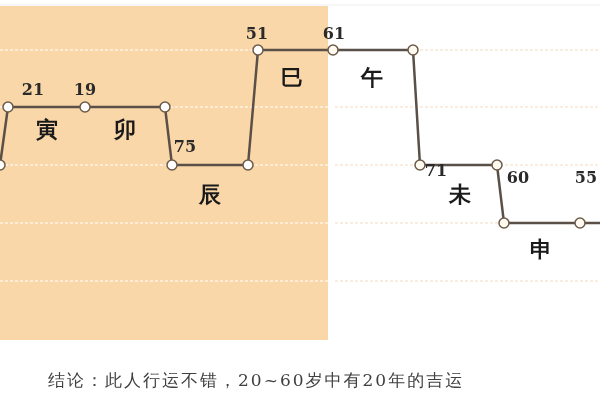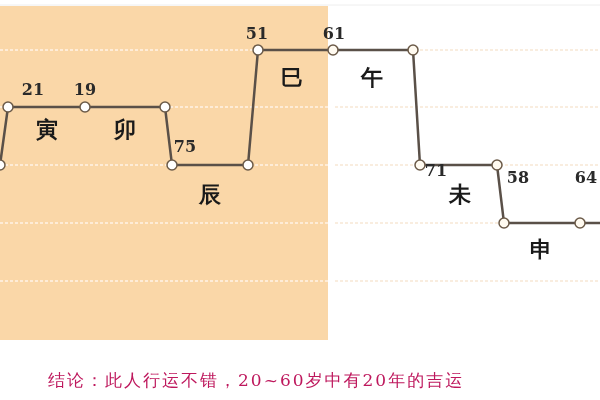--- a/index.html
+++ b/index.html
@@ -17,21 +17,21 @@
     transform: translate(-50%, 0);
     white-space: nowrap;
   }
   .branch-label {
     position: absolute; font-size: 22px; font-weight: bold; color: #1a1a1a;
     transform: translate(-50%, -50%);
     font-family: "DejaVu Sans", "Liberation Sans", sans-serif;
   }
   #caption {
     position: absolute; left: 48px; top: 369px;
-    font-size: 17px; color: #be185d; letter-spacing: 2px; white-space: nowrap;
+    font-size: 17px; color: #404040; letter-spacing: 2px; white-space: nowrap;
     font-family: "DejaVu Serif", "Liberation Serif", serif;
   }
 </style>
 </head>
 <body>
 
 <div id="chart-area">
   <svg id="chart-svg" width="600" height="345" viewBox="0 0 600 345">
       <rect x="0" y="6" width="328" height="334" fill="#FAD7A8"></rect>
       <line x1="0" y1="5" x2="600" y2="5" stroke="#eeeeee" stroke-width="1"></line>
@@ -60,22 +60,22 @@
       <circle cx="504" cy="223" r="5" fill="#fffaf0" stroke="#6b5a48" stroke-width="1.5"></circle>
       <circle cx="580" cy="223" r="5" fill="#fffaf0" stroke="#6b5a48" stroke-width="1.5"></circle>
     </svg>
   <div id="labels-layer">
       <div class="age-label" style="left: 10px; top: 80px; margin-left: 23px;">21</div>
       <div class="age-label" style="left: 85px; top: 80px;">19</div>
       <div class="age-label" style="left: 185px; top: 137px;">75</div>
       <div class="age-label" style="left: 257px; top: 24px;">51</div>
       <div class="age-label" style="left: 334px; top: 24px;">61</div>
       <div class="age-label" style="left: 436px; top: 137px; margin-top: 24px;">71</div>
-      <div class="age-label" style="left: 518px; top: 168px;">58</div>
-      <div class="age-label" style="left: 586px; top: 168px;">64</div>
+      <div class="age-label" style="left: 518px; top: 168px;">60</div>
+      <div class="age-label" style="left: 586px; top: 168px;">55</div>
       <div class="branch-label" style="left: 47px; top: 130px;">寅</div>
       <div class="branch-label" style="left: 125px; top: 130px;">卯</div>
       <div class="branch-label" style="left: 210px; top: 195px;">辰</div>
       <div class="branch-label" style="left: 292px; top: 78px;">巳</div>
       <div class="branch-label" style="left: 372px; top: 78px;">午</div>
       <div class="branch-label" style="left: 460px; top: 195px;">未</div>
       <div class="branch-label" style="left: 541px; top: 250px;">申</div>
     </div>
 </div>
 

